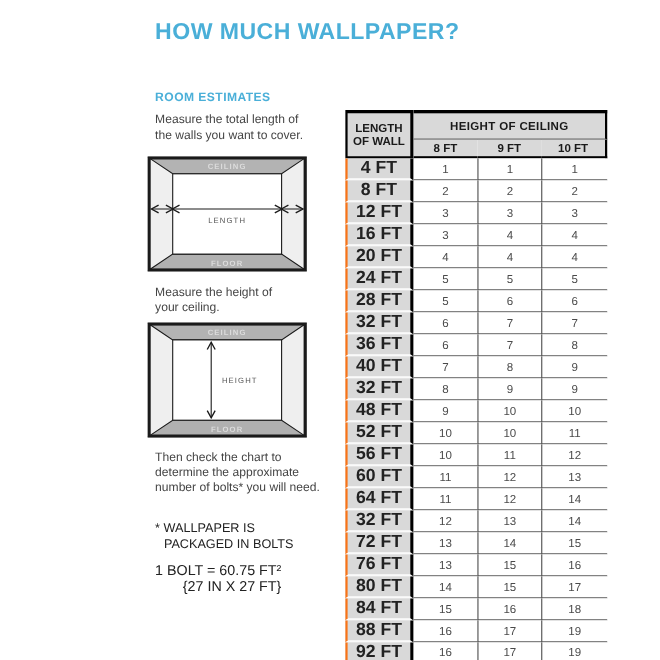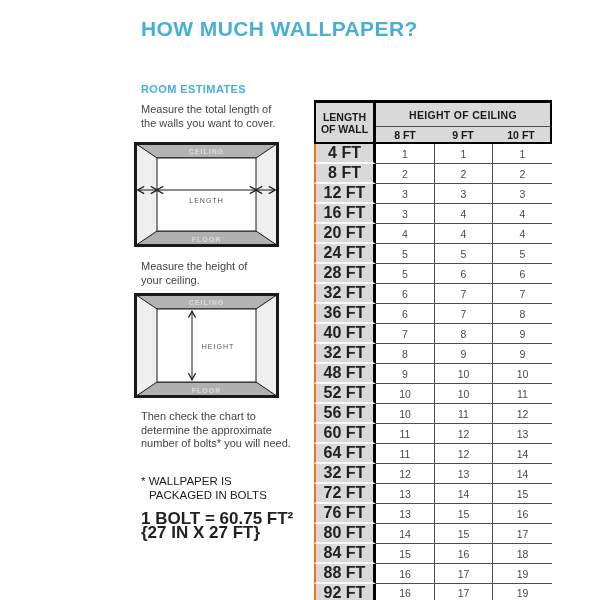--- a/index.html
+++ b/index.html
@@ -29,22 +29,22 @@
   .step3{top:410px;}
 
   .room-svg{position:absolute;left:88px;width:145px;height:105px;}
   .svg1{top:142px;}
   .svg2{top:293px;}
   .room-svg text{font-family:"Liberation Sans",sans-serif;}
 
   .footnote{position:absolute;left:95px;top:474px;font-size:11.5px;font-weight:normal;
     color:#222;line-height:14px;}
   .footnote .ln2{margin-left:8px;text-align:right;}
-  .bolt-size{position:absolute;left:95px;top:512px;font-size:17px;font-weight:bold;
-    color:#222;line-height:14px;}
+  .bolt-size{position:absolute;left:95px;top:512px;font-size:13px;font-weight:normal;
+    color:#222;line-height:14px;text-align:right;}
 
   table.bolts{position:absolute;left:268px;top:100px;border-collapse:separate;
     border-spacing:0;table-layout:fixed;width:238px;}
   table.bolts td,table.bolts th{padding:0;text-align:center;vertical-align:middle;}
 
   th.h-len{background:var(--cellgray);font-size:10.5px;font-weight:bold;color:var(--ink);
     white-space:pre-line;line-height:12px;
     border-top:3px solid #000;border-left:2px solid #000;
     border-right:3px solid #000;border-bottom:2px solid #000;}
   th.h-hoc{background:var(--cellgray);font-size:10.5px;font-weight:bold;color:var(--ink);

